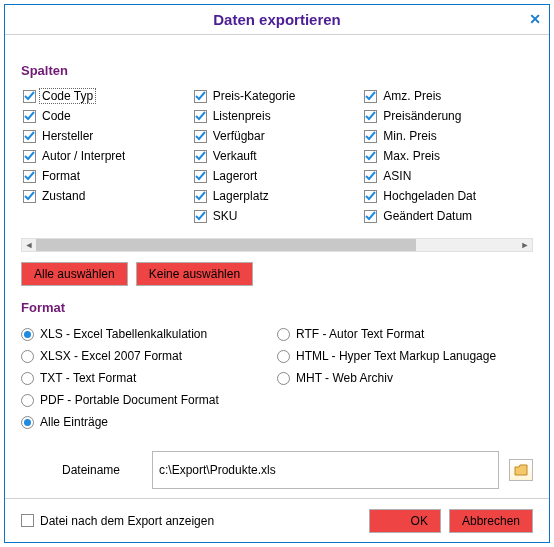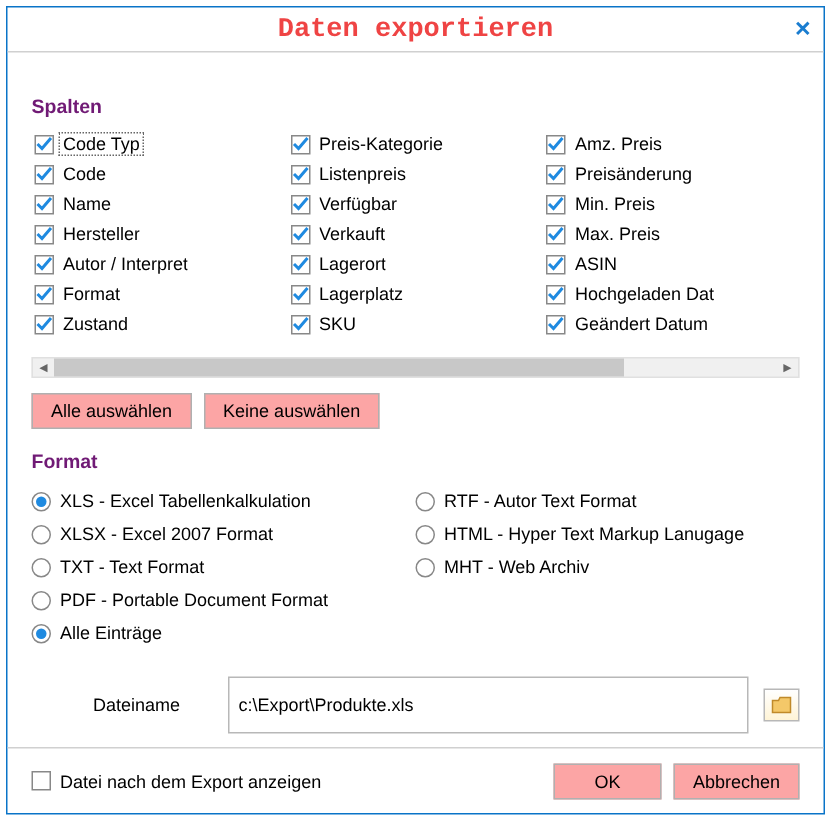--- a/index.html
+++ b/index.html
@@ -1,38 +1,38 @@
 <!DOCTYPE html>
 <html><head>
 <meta charset="utf-8">
 <style>
   * { box-sizing: border-box; }
   body { margin: 0; padding: 4px; font-family: 'Segoe UI', Tahoma, sans-serif; font-size: 12px; background: #fff; }
   .dialog { width: 546px; height: 539px; border: 1px solid #0a74c8; background: #fff; position: relative; }
   .titlebar { height: 30px; border-bottom: 1px solid #d0d0d0; display: flex; align-items: center; justify-content: center; position: relative; }
-  .titlebar .title { color: #ef4444; font-size: 18px; font-weight: bold; font-family: Liberation Mono, monospace; }
+  .titlebar .title { color: #4c1d95; font-size: 15px; font-weight: bold; }
   .titlebar .close { position: absolute; right: 8px; top: 6px; color: #1a7dd0; font-weight: bold; font-size: 14px; cursor: pointer; }
   .content { padding: 10px 16px 0 16px; }
   .section-title { color: #701a75; font-weight: bold; font-size: 13px; margin: 18px 0 8px 0; }
   .cols-area { height: 150px; display: flex; gap: 0; }
   .col { flex: 1; }
   .chkrow { display: flex; align-items: center; height: 20px; padding-left: 2px; }
   .chkrow.focused .chklabel { border: 1px dotted #666; padding: 0 2px; margin-left: 3px; }
   .chkrow .chklabel { margin-left: 6px; white-space: nowrap; overflow: hidden; }
   .chk, .radio { width: 13px; height: 13px; border: 1px solid #888; background: #fff; display: inline-flex; align-items: center; justify-content: center; flex-shrink: 0; }
   .chk svg { width: 11px; height: 11px; }
   .radio { border-radius: 50%; }
   .radio.on::after { content: ""; width: 7px; height: 7px; background: #1f8ae0; border-radius: 50%; display: block; }
   .scrollbar { height: 14px; background: #f0f0f0; border: 1px solid #e0e0e0; display: flex; align-items: center; margin-top: 2px; }
   .scrollbar .arrow { width: 14px; height: 12px; display: flex; align-items: center; justify-content: center; color: #666; font-size: 9px; }
   .scrollbar .track { flex: 1; height: 12px; position: relative; }
   .scrollbar .thumb { position: absolute; left: 0; top: 0; height: 12px; width: 380px; background: #c8c8c8; }
   .spalten-controls { display: flex; align-items: center; margin-top: 10px; gap: 8px; }
   .spalten-controls .left { flex: 1; display: flex; align-items: center; }
-  .btn { height: 24px; padding: 0 12px; border: 1px solid #b0b0b0; background: #fca5a5; cursor: pointer; font-size: 12px; min-width: 90px; }
+  .btn { height: 24px; padding: 0 12px; border: 1px solid #b0b0b0; background: #ef4444; cursor: pointer; font-size: 12px; min-width: 90px; text-align: right; }
   .format-grid { display: flex; flex-wrap: wrap; }
   .format-col { width: 50%; }
   .radiorow { display: flex; align-items: center; height: 22px; }
   .radiorow .rlabel { margin-left: 6px; }
   .filename-row { display: flex; align-items: center; margin-top: 18px; gap: 10px; }
   .filename-label { width: 80px; margin-left: 41px; }
   .filename-input { flex: 1; height: 38px; border: 1px solid #b8b8b8; padding: 0 6px; font-size: 12px; font-family: inherit; }
   .browse-btn { width: 24px; height: 22px; border: 1px solid #b8b8b8; background: linear-gradient(#fff,#fff4d6); display: flex; align-items: center; justify-content: center; cursor: pointer; }
   .footer { position: absolute; bottom: 0; left: 0; right: 0; height: 44px; border-top: 1px solid #d0d0d0; display: flex; align-items: center; padding: 0 16px; }
   .footer .left { flex: 1; display: flex; align-items: center; }
@@ -67,28 +67,20 @@
               </svg>
             </span>
             <span class="chklabel">Code</span>
           </div>
           <div class="chkrow">
             <span class="chk">
               <svg viewBox="0 0 11 11">
                 <path d="M1 5 L4 8 L10 1" stroke="#1f8ae0" stroke-width="2" fill="none"></path>
               </svg>
             </span>
-            <span class="chklabel">Name</span>
-          </div>
-          <div class="chkrow">
-            <span class="chk">
-              <svg viewBox="0 0 11 11">
-                <path d="M1 5 L4 8 L10 1" stroke="#1f8ae0" stroke-width="2" fill="none"></path>
-              </svg>
-            </span>
             <span class="chklabel">Hersteller</span>
           </div>
           <div class="chkrow">
             <span class="chk">
               <svg viewBox="0 0 11 11">
                 <path d="M1 5 L4 8 L10 1" stroke="#1f8ae0" stroke-width="2" fill="none"></path>
               </svg>
             </span>
             <span class="chklabel">Autor / Interpret</span>
           </div>

